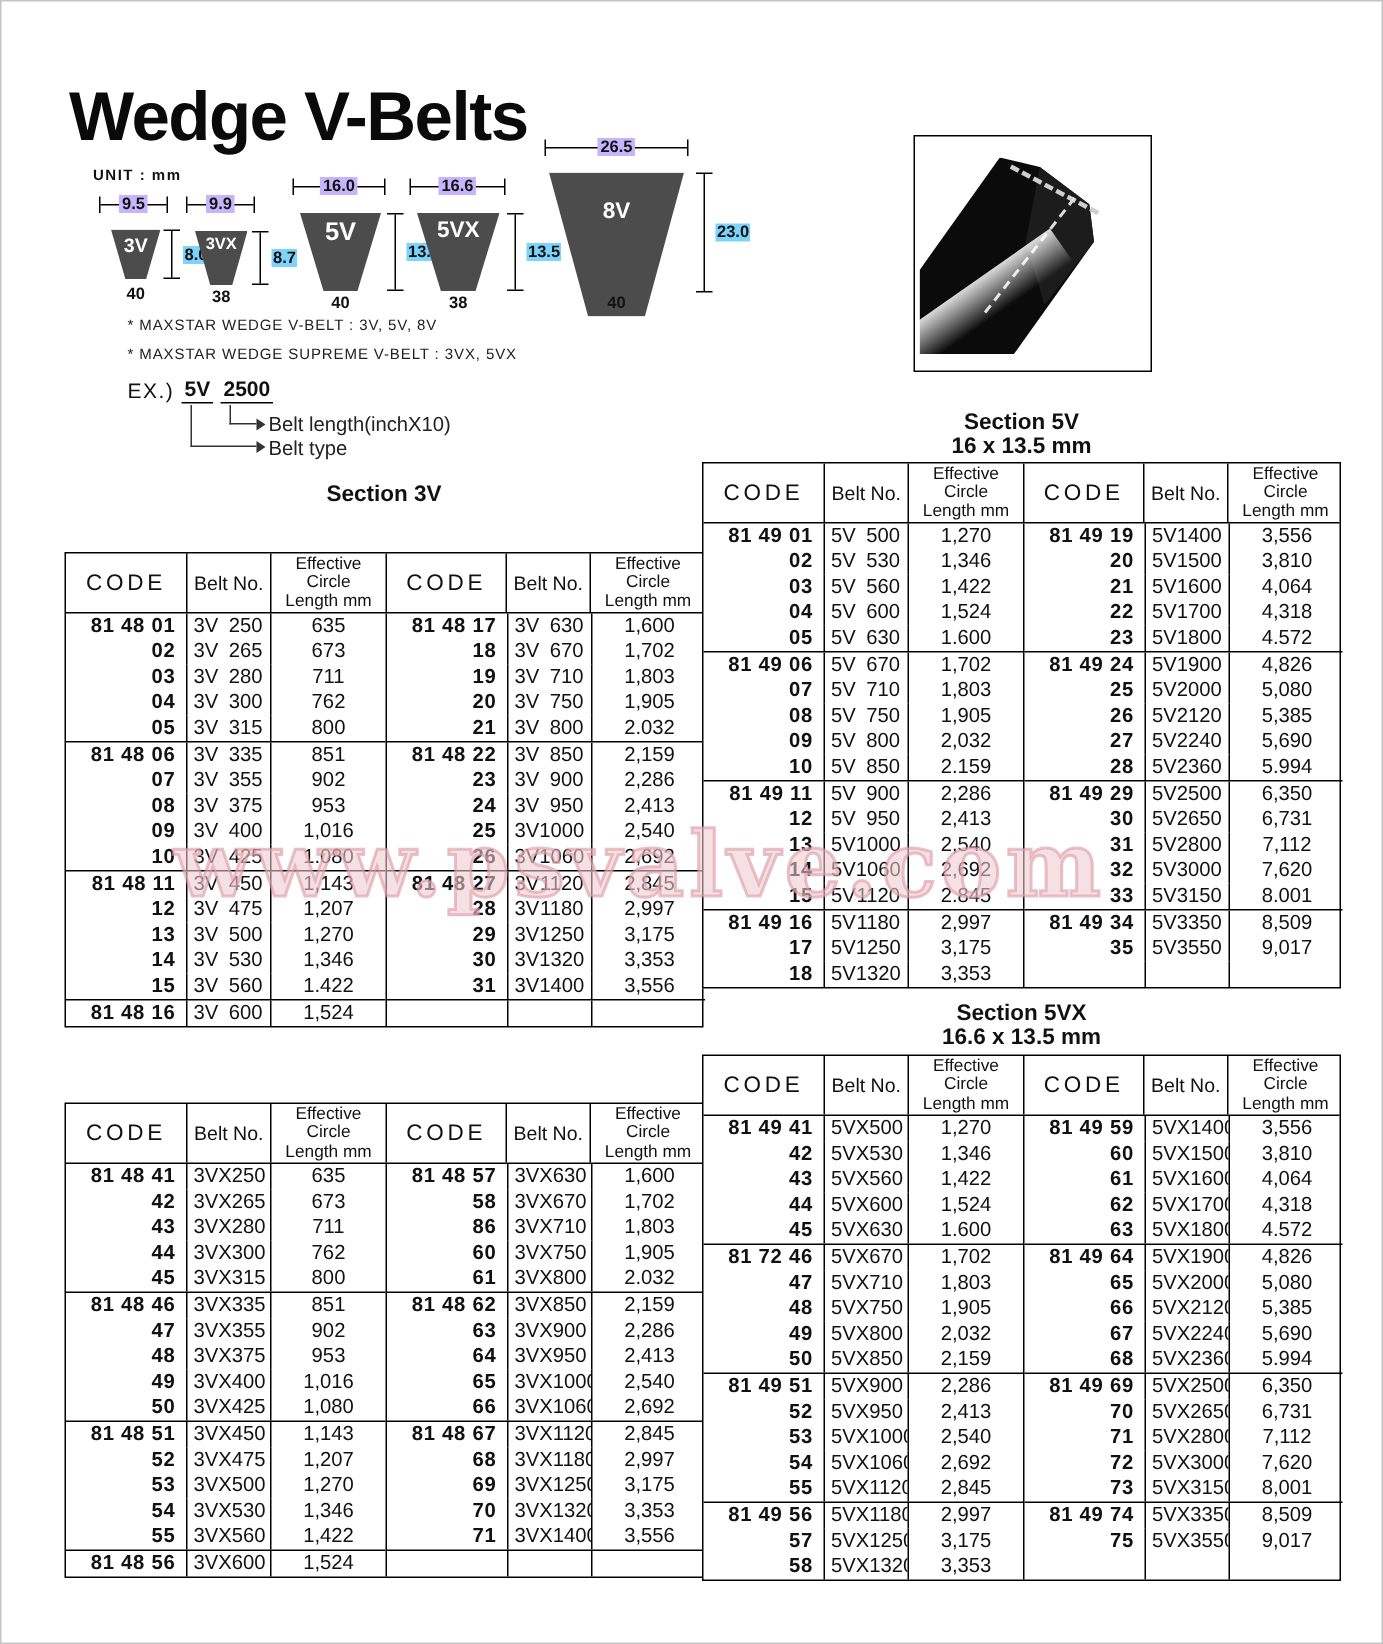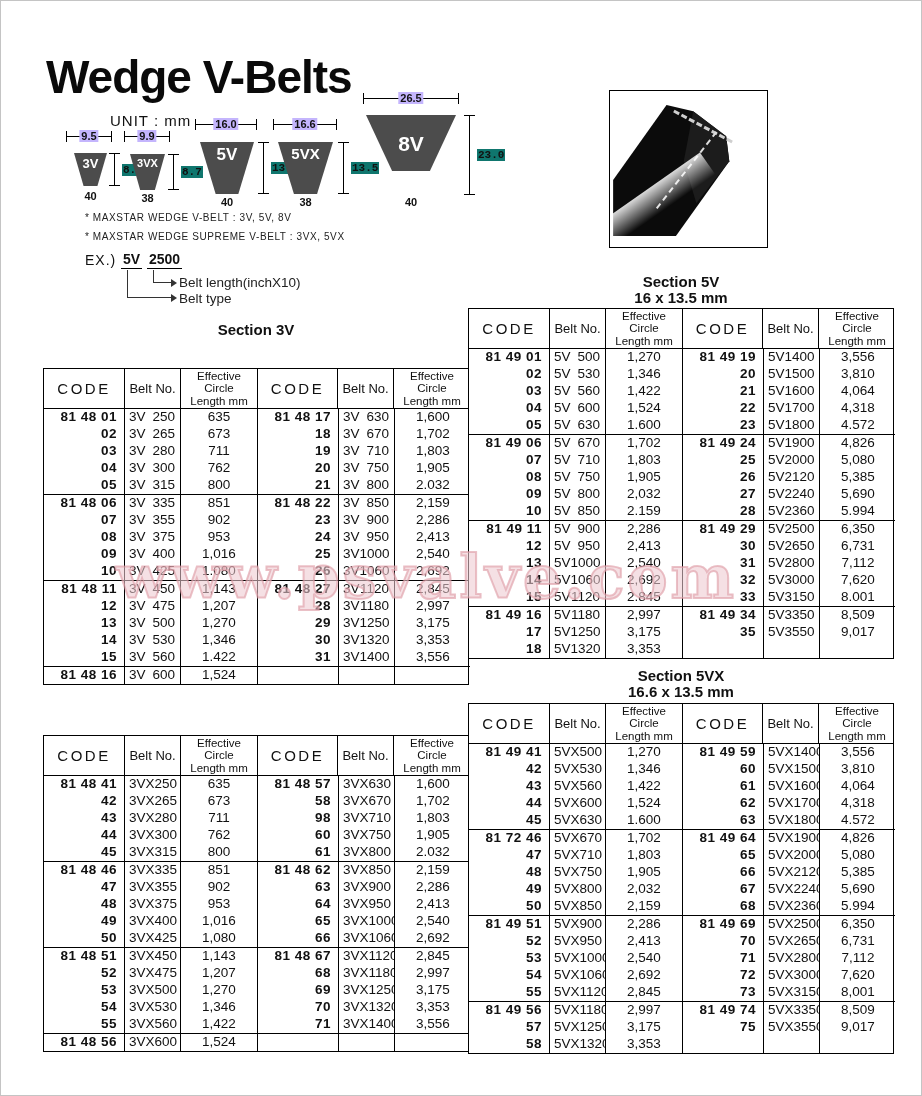--- a/index.html
+++ b/index.html
@@ -8,21 +8,21 @@
     position:relative; width:922px; height:1096px; margin:0 auto;
     background:#fff; color:#111;
     font-family:"Liberation Sans", sans-serif;
     outline:1px solid #c4c4c4; outline-offset:-1px;
     overflow:hidden;
   }
   .abs { position:absolute; }
 
   
   .title { left:46px; top:50px; font-size:46px; font-weight:800; letter-spacing:-1px; color:#0a0a0a; }
-  .unit  { left:62px; top:112px; font-size:15px; font-weight:400; letter-spacing:1px;margin-left:48px; }
+  .unit  { left:62px; top:112px; font-size:10px; font-weight:700; letter-spacing:1px; }
   .note  { left:85px; font-size:10px; letter-spacing:0.6px; color:#222; }
   .note1 { top:212px; } .note2 { top:231px; }
 
   
   .exlabel { left:85px; top:252px; font-size:14px; letter-spacing:1px; }
   .extype  { left:121px; top:251px; font-size:14px; font-weight:700; border-bottom:1.5px solid #000; padding:0 2px 1px; }
   .exlen   { left:147px; top:251px; font-size:14px; font-weight:700; border-bottom:1.5px solid #000; padding:0 2px 1px; }
   .elbow { border-left:1.5px solid #333; border-bottom:1.5px solid #333; }
   .elbow-len  { left:153px; top:270px; width:18px; height:13px; }
   .elbow-type { left:127px; top:270px; width:44px; height:28px; }
@@ -37,21 +37,21 @@
   .wedge { position:absolute; background:#4c4c4c; clip-path:polygon(0 0,100% 0,71% 100%,29% 100%);
            display:flex; justify-content:center; color:#fff; font-weight:700; }
   .wlabel { line-height:1; margin-top:4px; }
   .hmeasure { position:absolute; height:11px; border-left:1px solid #000; border-right:1px solid #000; }
   .hmeasure::before { content:""; position:absolute; left:0; right:0; top:5px; border-top:1px solid #000; }
   .hmeasure .dimlabel { position:absolute; left:50%; top:-1px; transform:translateX(-50%);
                         background:#c4b5fd; padding:0 2px; font-size:11px; font-weight:700; }
   .vmeasure { position:absolute; width:11px; border-top:1px solid #000; border-bottom:1px solid #000; }
   .vmeasure::before { content:""; position:absolute; top:0; bottom:0; left:5px; border-left:1px solid #000; }
   .vmeasure .dimlabel { position:absolute; left:13px; top:50%; transform:translateY(-50%);
-                        font-size:11px; font-weight:700; background:#0f766e; padding:0 1px;font-family:Liberation Mono, monospace; }
+                        font-size:11px; font-weight:700; background:#7dd3fc; padding:0 1px; }
   .angle { position:absolute; font-size:11px; font-weight:700; text-align:center; }
 
   .w3v  { left:74px;  top:153px; width:33px; height:33px; font-size:13px; }
   .hm3v { left:66px;  top:131px; width:46px; }
   .vm3v { left:109px; top:153px; height:33px; }
   .an3v { left:74px;  top:190px; width:33px; }
 
   .w3vx  { left:130px; top:154px; width:35px; height:36px; font-size:11px; }
   .hm3vx { left:124px; top:131px; width:46px; }
   .vm3vx { left:168px; top:154px; height:36px; }
@@ -60,21 +60,21 @@
   .w5v  { left:200px; top:142px; width:54px; height:52px; font-size:17px; }
   .hm5v { left:195px; top:119px; width:62px; }
   .vm5v { left:258px; top:142px; height:52px; }
   .an5v { left:200px; top:196px; width:54px; }
 
   .w5vx  { left:278px; top:142px; width:55px; height:52px; font-size:15px; }
   .hm5vx { left:273px; top:119px; width:64px; }
   .vm5vx { left:338px; top:142px; height:52px; }
   .an5vx { left:278px; top:196px; width:55px; }
 
-  .w8v  { left:366px; top:115px; width:90px; height:56px; font-size:21px; }
+  .w8v  { left:366px; top:115px; width:90px; height:96px; font-size:15px; }
   .hm8v { left:363px; top:93px;  width:96px; }
   .vm8v { left:464px; top:115px; height:80px; }
   .an8v { left:366px; top:196px; width:90px; }
   .w8v .wlabel { margin-top:18px; }
 
   
   .photo { left:609px; top:90px; width:159px; height:158px; border:1px solid #000; background:#fff; overflow:hidden; }
   .belt-body { position:absolute; left:0; top:0; width:100%; height:100%; background:#0b0b0b;
                clip-path:polygon(2% 57%, 36% 9%, 53% 13%, 74% 29%, 76% 45%, 42% 93%, 2% 93%); }
   .belt-face { position:absolute; left:0; top:0; width:100%; height:100%; background:#1c1c1c;
@@ -1028,21 +1028,21 @@
             </div>
             <div class="trow">
               <div class="cell code">58</div>
               <div class="cell belt">
                 <span>3VX</span>
                 <span>670</span>
               </div>
               <div class="cell len">1,702</div>
             </div>
             <div class="trow">
-              <div class="cell code">98</div>
+              <div class="cell code">86</div>
               <div class="cell belt">
                 <span>3VX</span>
                 <span>710</span>
               </div>
               <div class="cell len">1,803</div>
             </div>
             <div class="trow">
               <div class="cell code">60</div>
               <div class="cell belt">
                 <span>3VX</span>

